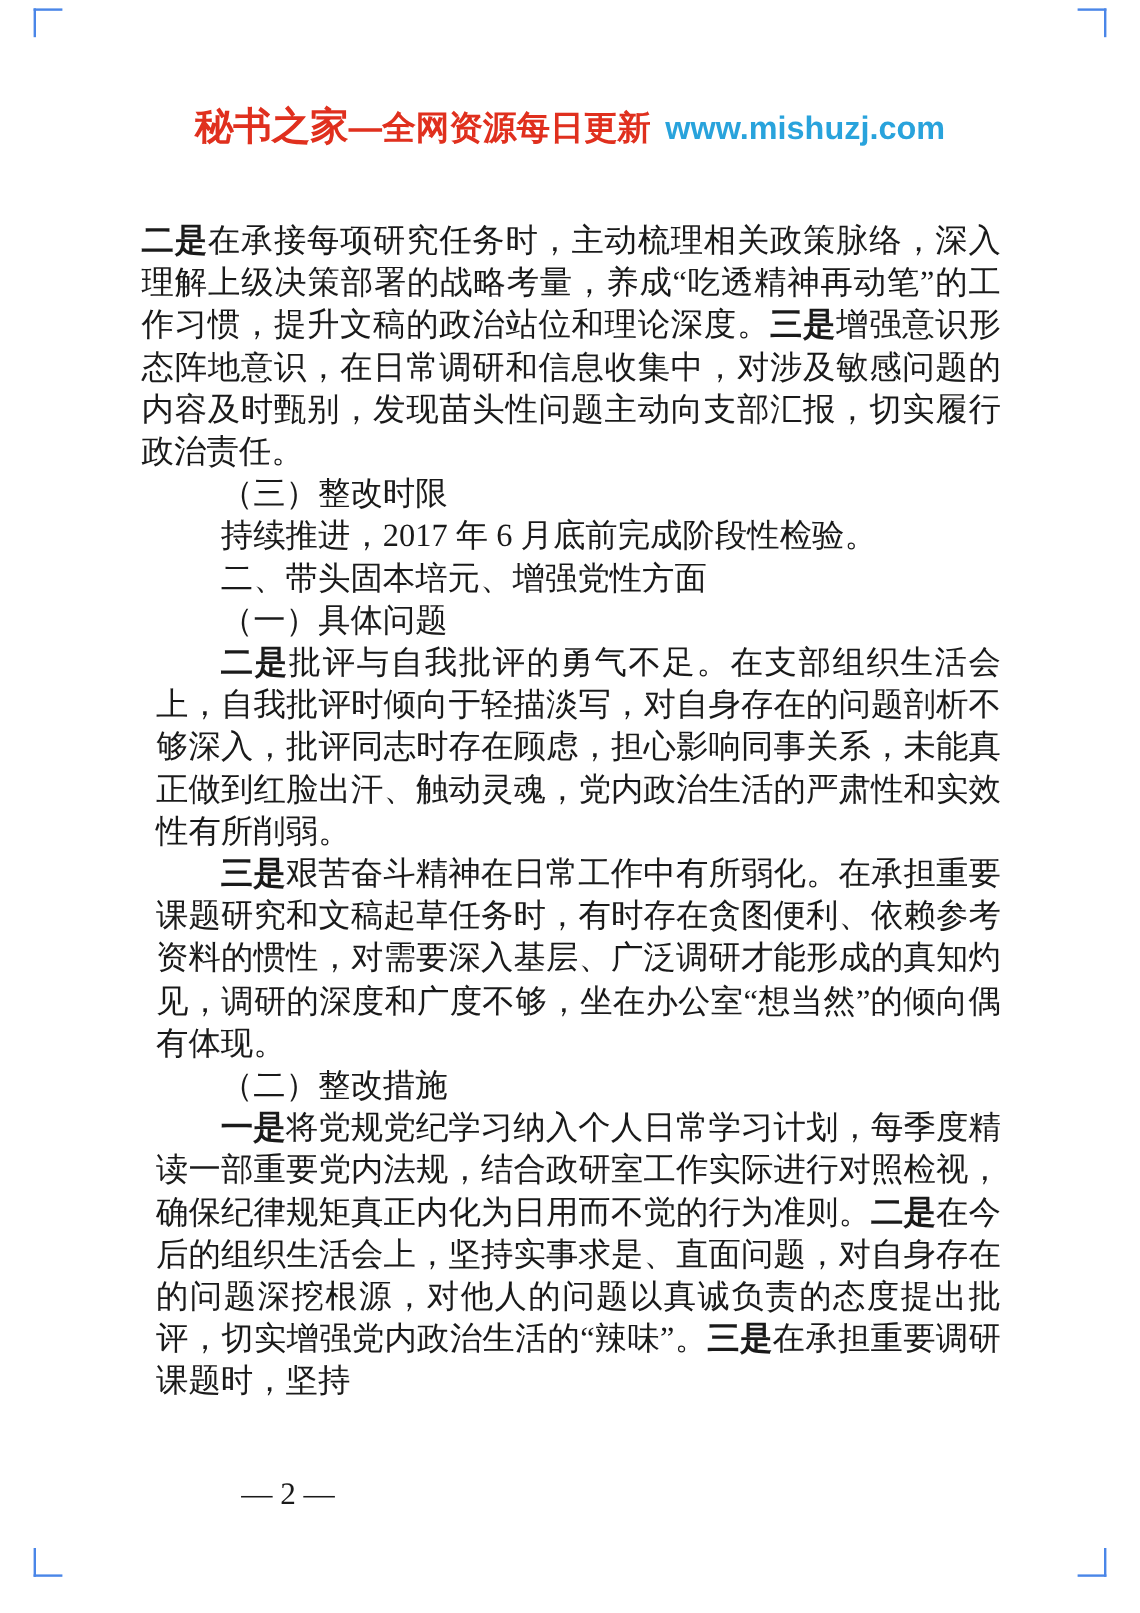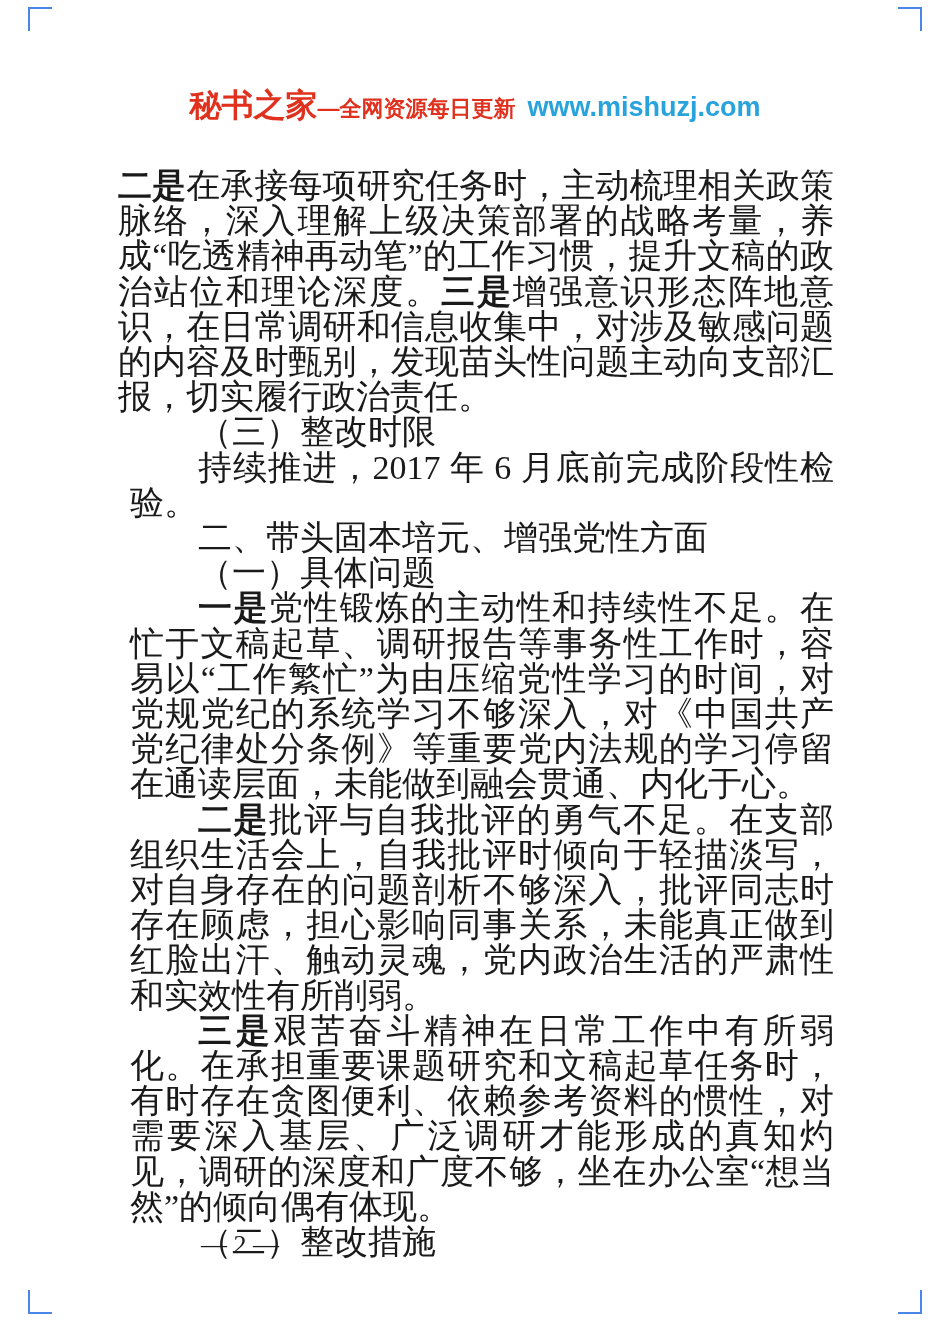--- a/index.html
+++ b/index.html
@@ -38,37 +38,37 @@
     white-space: nowrap;
   }
   .header .site {
     color: var(--accent-red, #e0301e);
     font-size: 32px;
     font-weight: 700;
     margin-top: 22px;
   }
   .header .tagline {
     color: var(--accent-red, #e0301e);
-    font-size: 22px;
+    font-size: 28px;
     font-weight: 700;
     text-align: right;
   }
   .header .url {
     color: var(--accent-blue, #29a3dc);
     font-size: 27px;
     font-weight: 700;
     margin-left: 12px;
   }
 
   .content {
     position: absolute;
     left: 118px;
-    top: 168px;
+    top: 183px;
     width: 716px;
-    font-size: 34px;
+    font-size: 27px;
     line-height: 35.2px;
     color: #1a1a1a;
     text-align: justify;
   }
   .content p { margin: 0; }
   .content p.indent { text-indent: 2em; margin-left: 12px; }
   .content .b { font-weight: 700; }
 
   .footer {
     position: absolute;
@@ -94,23 +94,23 @@
   <div class="header">
     <span class="site">秘书之家</span><span class="tagline">—全网资源每日更新</span><span class="url">www.mishuzj.com</span>
   </div>
 
   <div class="content" id="doc-body">
       <p class=""><span class="b">二是</span><span>在承接每项研究任务时，主动梳理相关政策脉络，深入理解上级决策部署的战略考量，养成“吃透精神再动笔”的工作习惯，提升文稿的政治站位和理论深度。</span><span class="b">三是</span><span>增强意识形态阵地意识，在日常调研和信息收集中，对涉及敏感问题的内容及时甄别，发现苗头性问题主动向支部汇报，切实履行政治责任。</span></p>
       <p class="indent"><span>（三）整改时限</span></p>
       <p class="indent"><span>持续推进，2017 年 6 月底前完成阶段性检验。</span></p>
       <p class="indent"><span>二、带头固本培元、增强党性方面</span></p>
       <p class="indent"><span>（一）具体问题</span></p>
-      <p class="indent"><span class="b">一是</span><span>党性锻炼的主动性和持续性不足。在忙于文稿起草、调研报告等事务性工作时，容易以“工作繁忙”为由压缩党性学习的时间，对党规党纪的系统学习不够深入，对《中国共产党纪律处分条例》等重要党内法规的学习停留在通读层面，未能做到融会贯通、内化于心。</span></p>
       <p class="indent"><span class="b">二是</span><span>批评与自我批评的勇气不足。在支部组织生活会上，自我批评时倾向于轻描淡写，对自身存在的问题剖析不够深入，批评同志时存在顾虑，担心影响同事关系，未能真正做到红脸出汗、触动灵魂，党内政治生活的严肃性和实效性有所削弱。</span></p>
       <p class="indent"><span class="b">三是</span><span>艰苦奋斗精神在日常工作中有所弱化。在承担重要课题研究和文稿起草任务时，有时存在贪图便利、依赖参考资料的惯性，对需要深入基层、广泛调研才能形成的真知灼见，调研的深度和广度不够，坐在办公室“想当然”的倾向偶有体现。</span></p>
       <p class="indent"><span>（二）整改措施</span></p>
+      <p class="indent"><span class="b">一是</span><span>将党规党纪学习纳入个人日常学习计划，每季度精读一部重要党内法规，结合政研室工作实际进行对照检视，确保纪律规矩真正内化为日用而不觉的行为准则。</span><span class="b">二是</span><span>在今后的组织生活会上，坚持实事求是、直面问题，对自身存在的问题深挖根源，对他人的问题以真诚负责的态度提出批评，切实增强党内政治生活的“辣味”。</span><span class="b">三是</span><span>在承担重要调研课题时，坚持</span></p>
     </div>
 
   <div class="footer">
     <span>— 2 —</span>
   </div>
 
 </div>
 
 </body></html>

